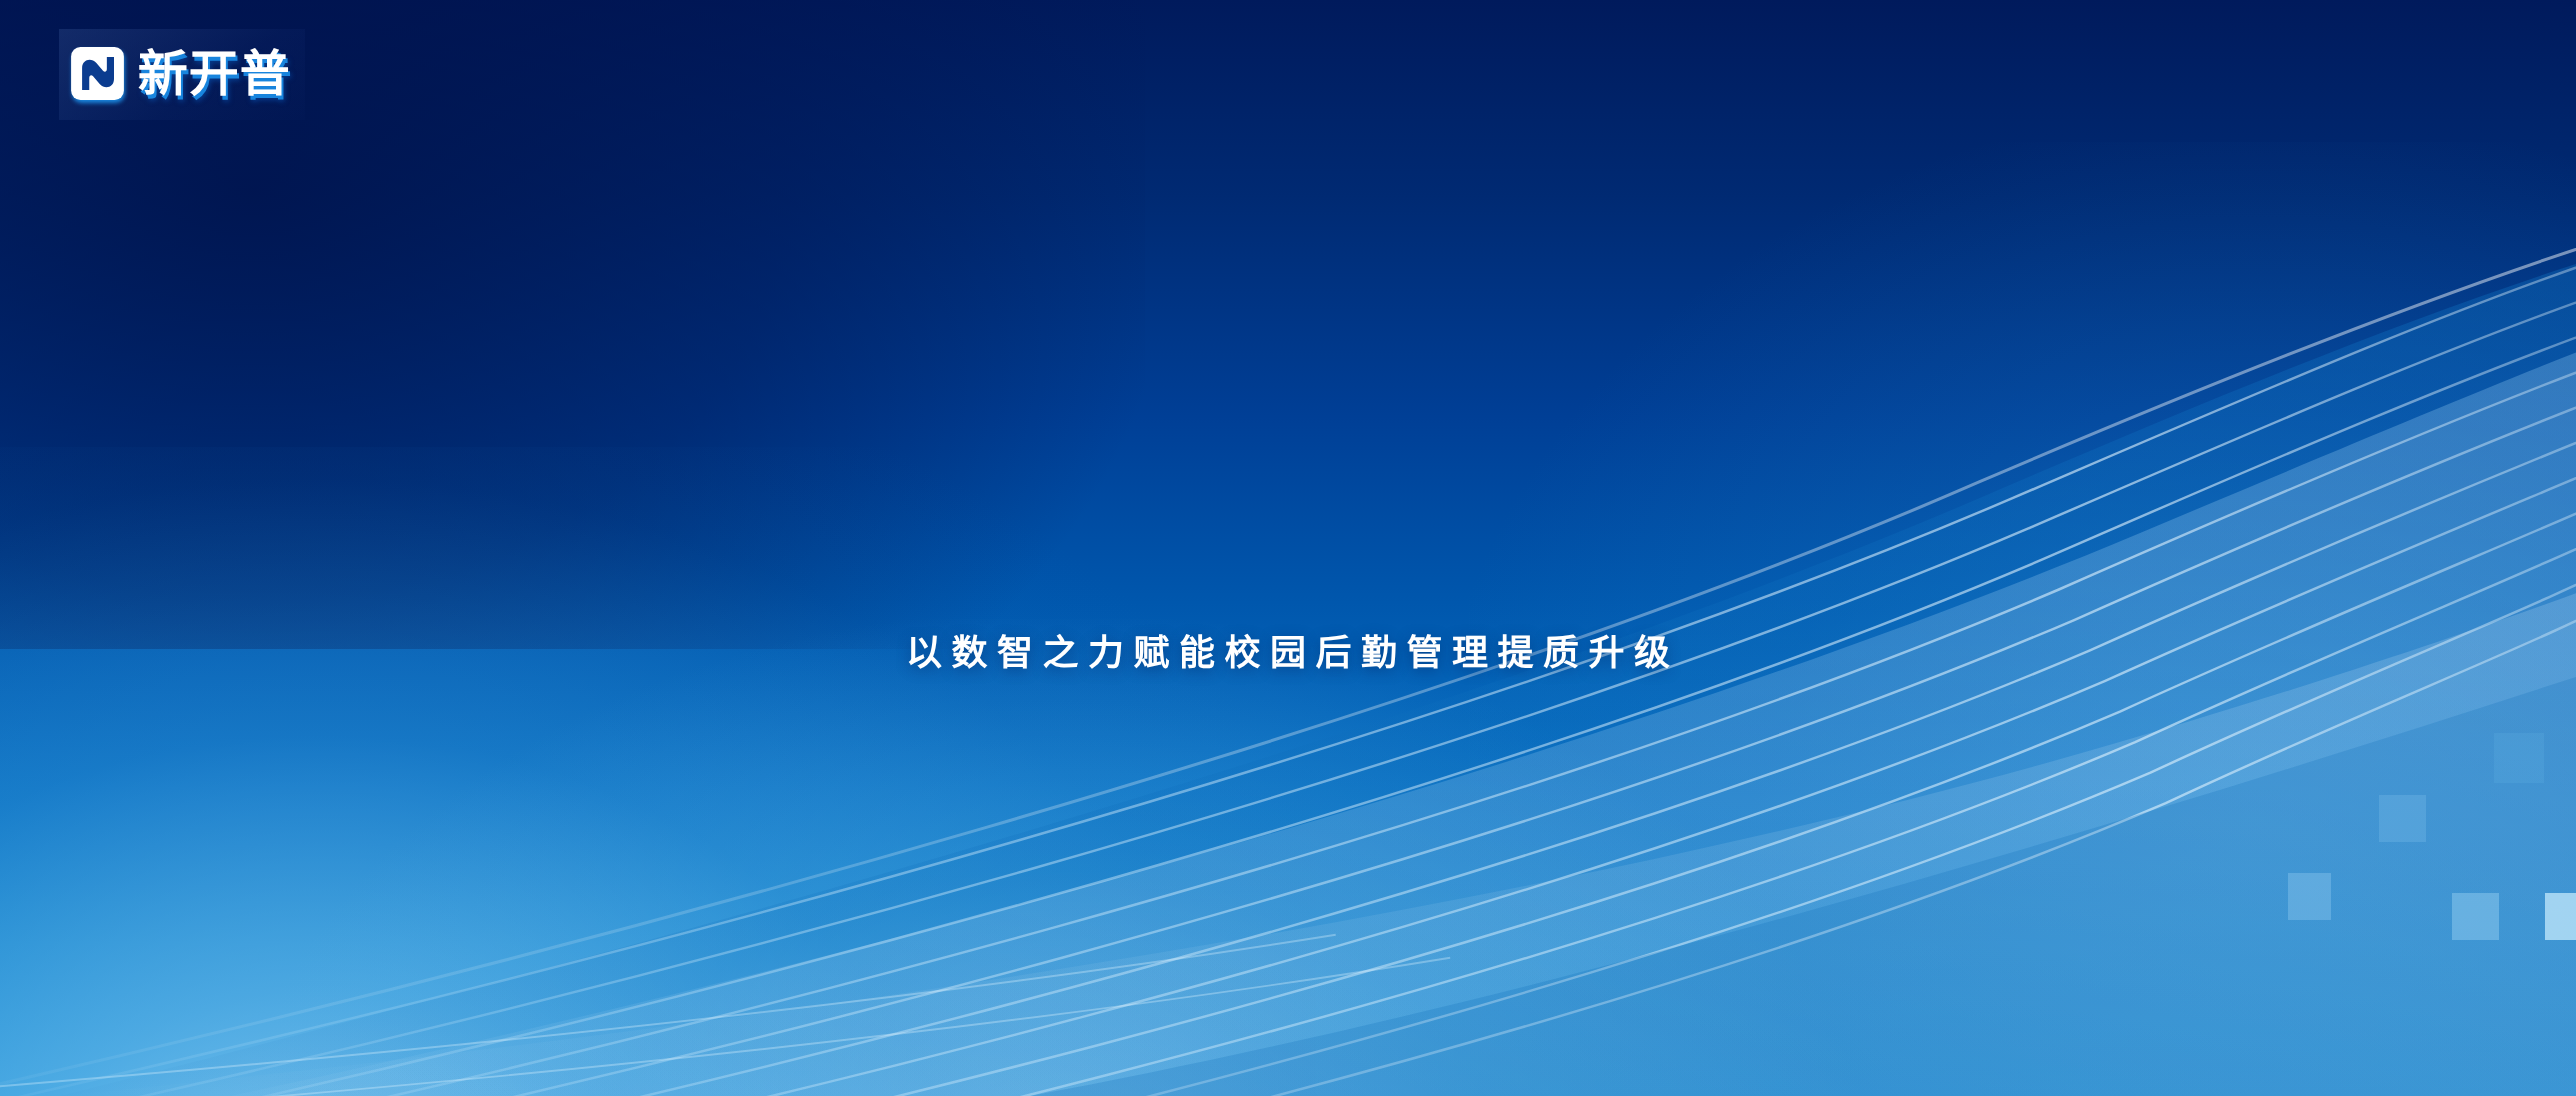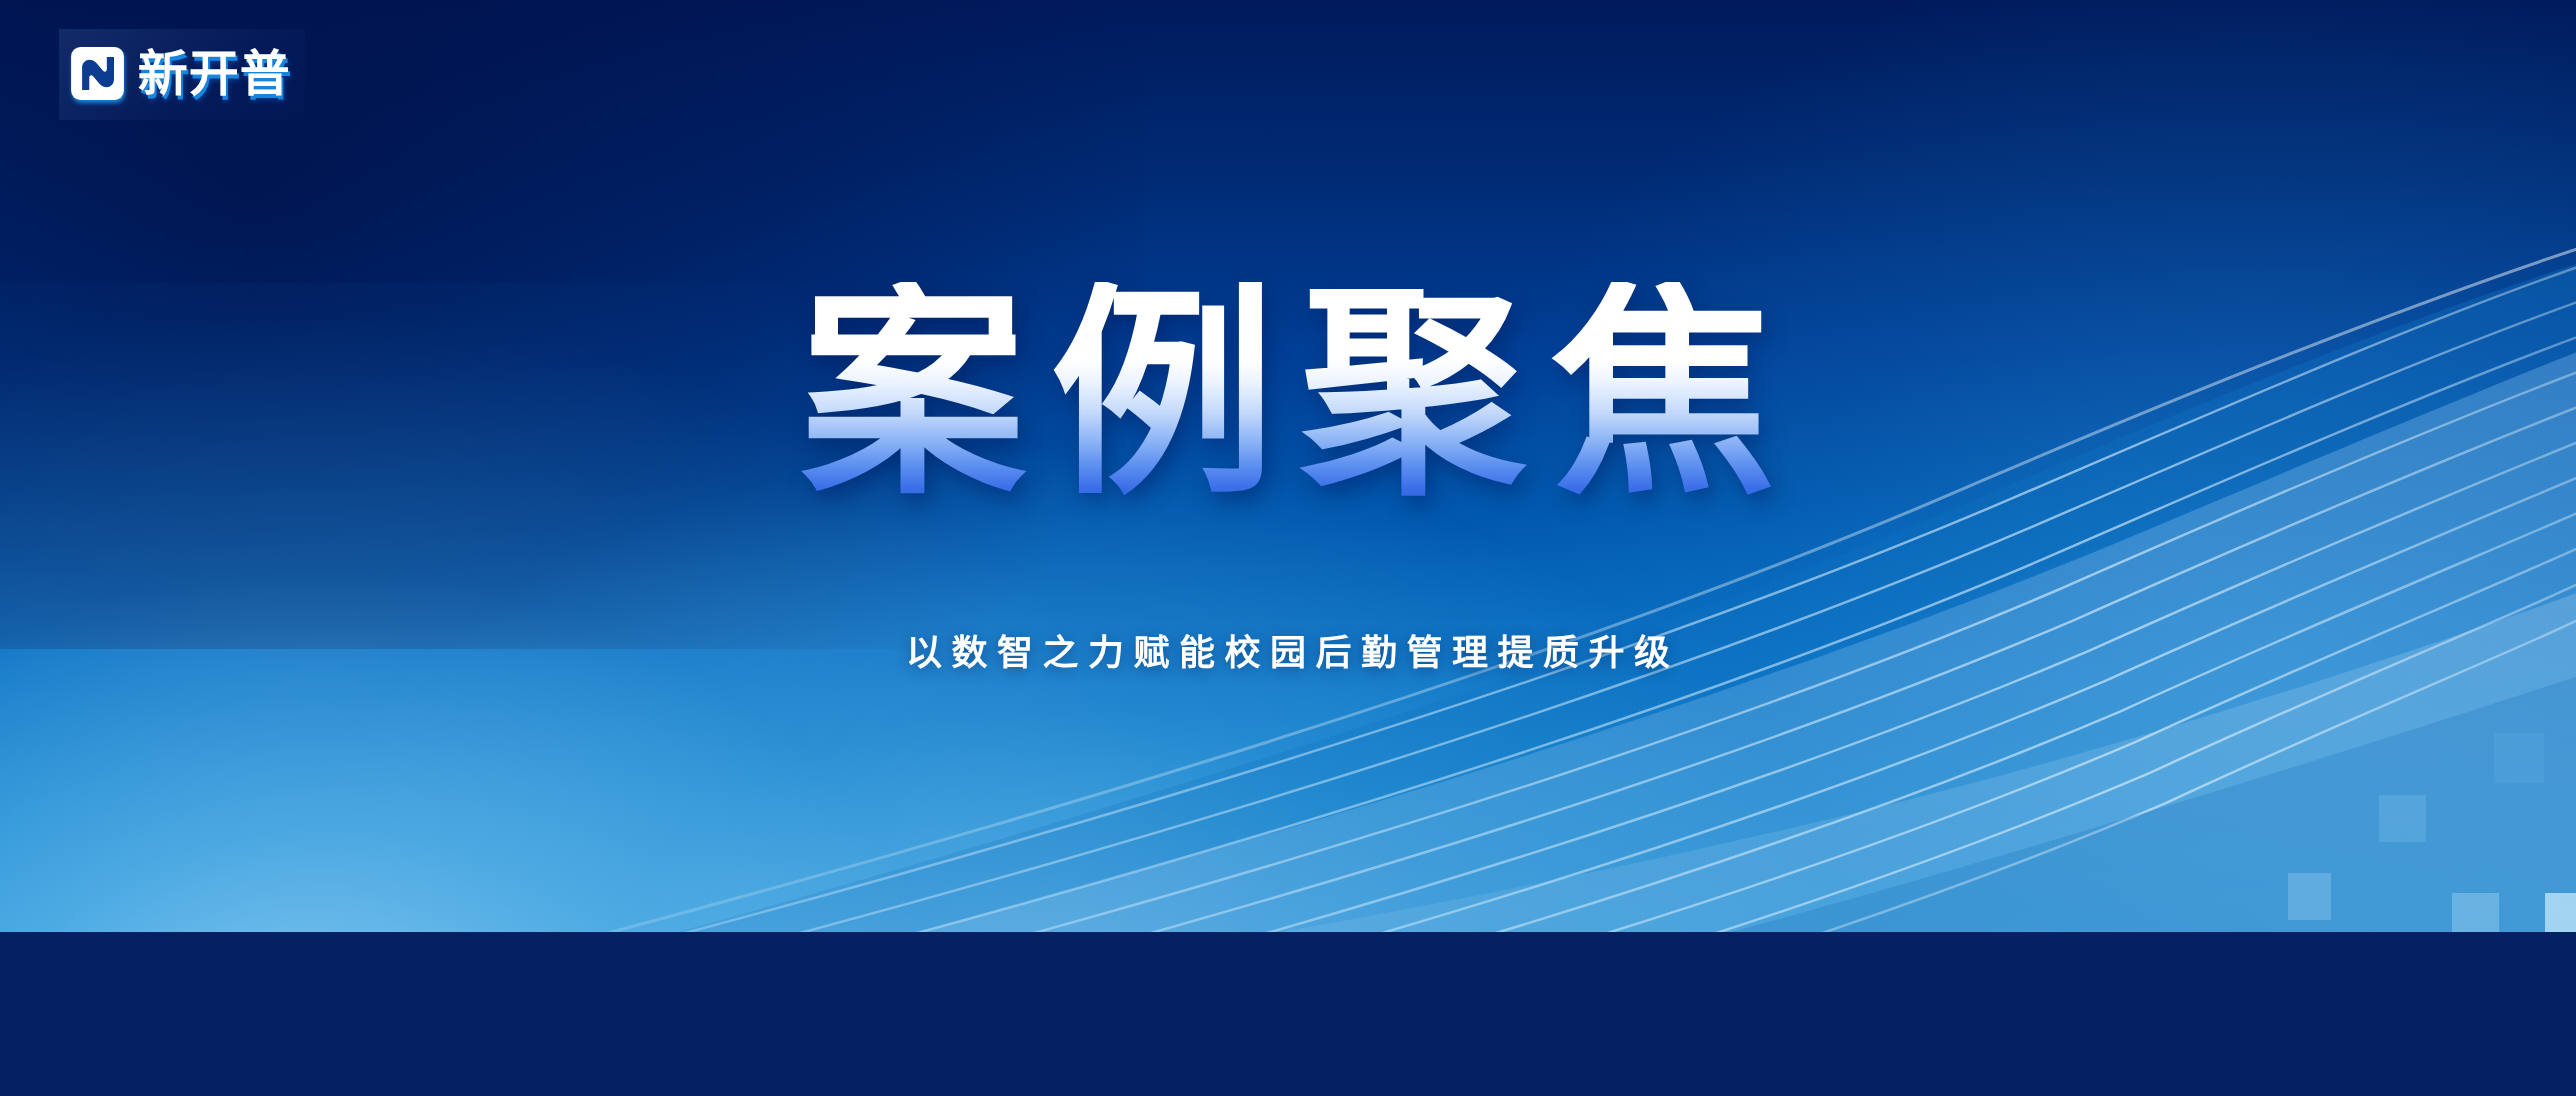--- a/index.html
+++ b/index.html
@@ -6,21 +6,21 @@
   html,body{margin:0;padding:0;background:#062163;}
   body{
     font-family:"Liberation Sans","DejaVu Sans",sans-serif;
     -webkit-font-smoothing:antialiased;
   }
 
   
   .banner{
     position:relative;
     width:2576px;
-    height:932px;
+    height:1096px;
     overflow:hidden;
     background:
       linear-gradient(180deg,
         #001a5c 0%,
         #002a73 18%,
         #003f96 38%,
         #0057ad 55%,
         #0a72c4 72%,
         #1285cf 86%,
         #1b92d8 100%);
@@ -235,18 +235,17 @@
 
   <div class="logo-wrap">
     <svg class="logo-mark" viewBox="0 0 100 100">
       <rect x="2" y="2" width="96" height="96" rx="17" ry="17" fill="#ffffff"></rect>
       <path d="M22 80 L22 40 C22 25 38 20 48 31 L60 45 C63 48 67 47 67 42 L67 20 L80 20 L80 60
                C80 75 64 80 54 69 L42 55 C39 52 35 53 35 58 L35 80 Z" fill="#0b3c8f"></path>
     </svg>
     <span class="logo-text">新开普</span>
   </div>
 
-  <div class="headline">案例聚焦</div>
 
   <div class="subtitle">以数智之力赋能校园后勤管理提质升级</div>
 
 </div>
 
 
 </body></html>

